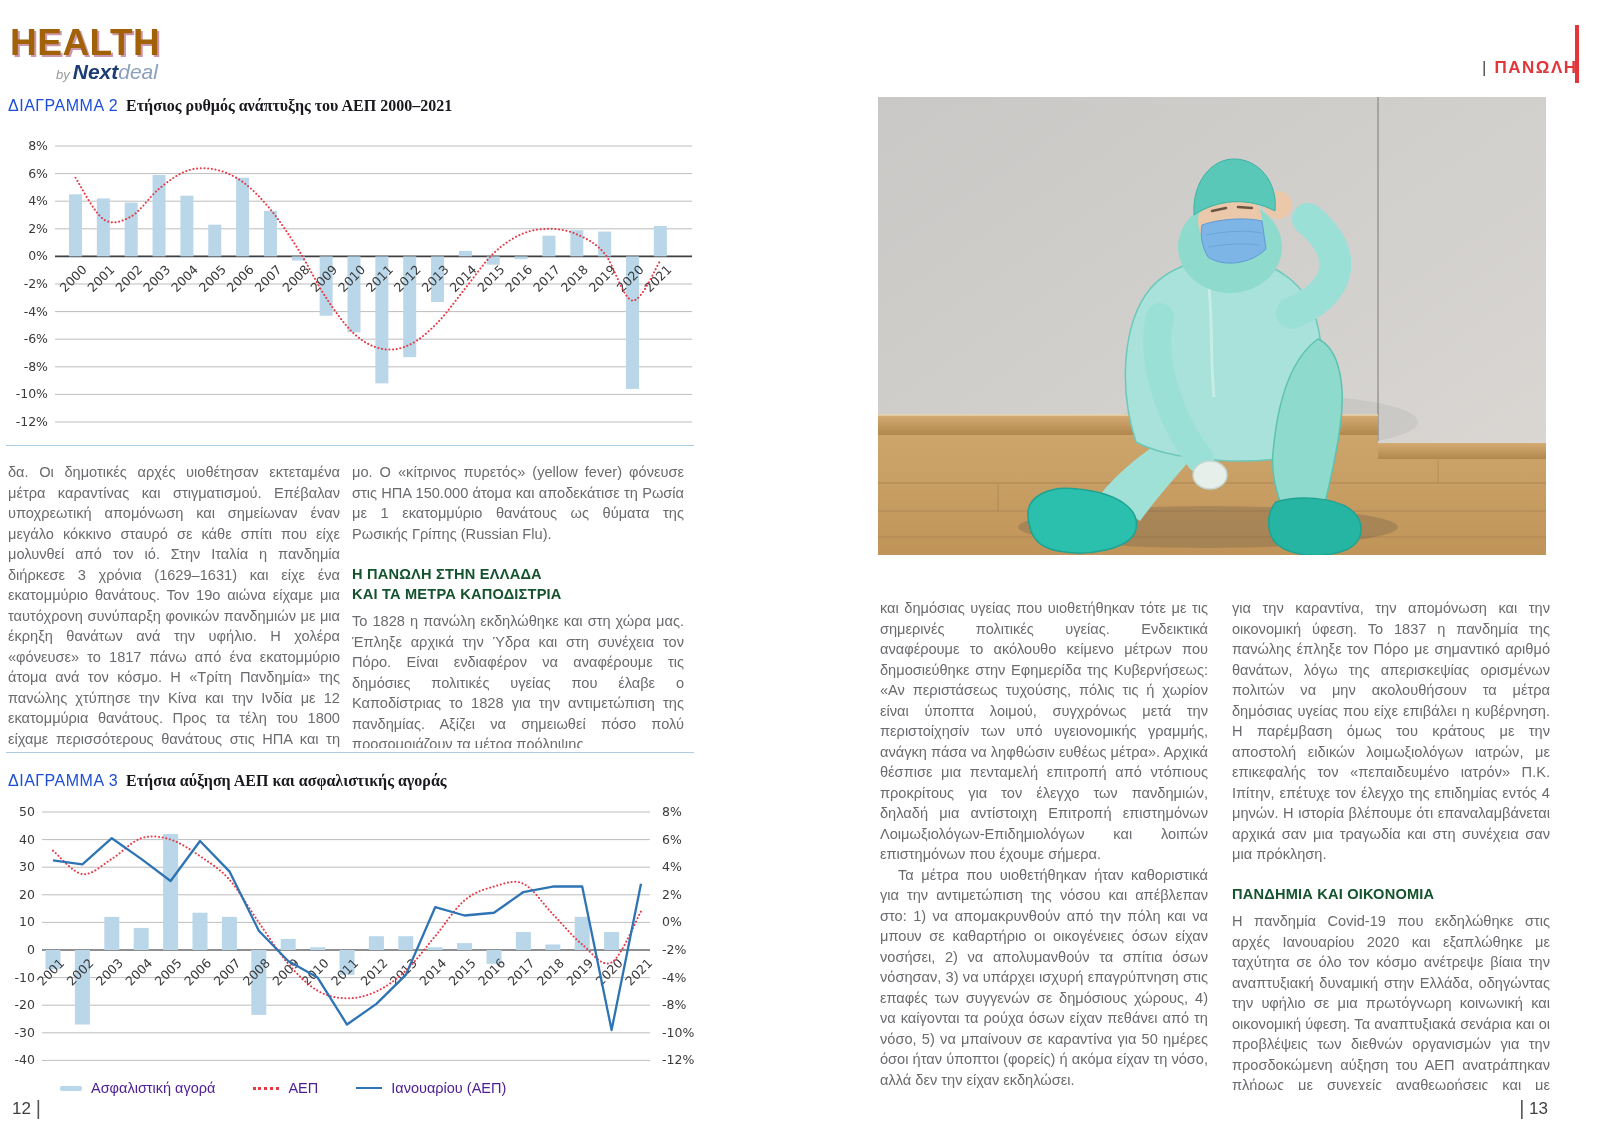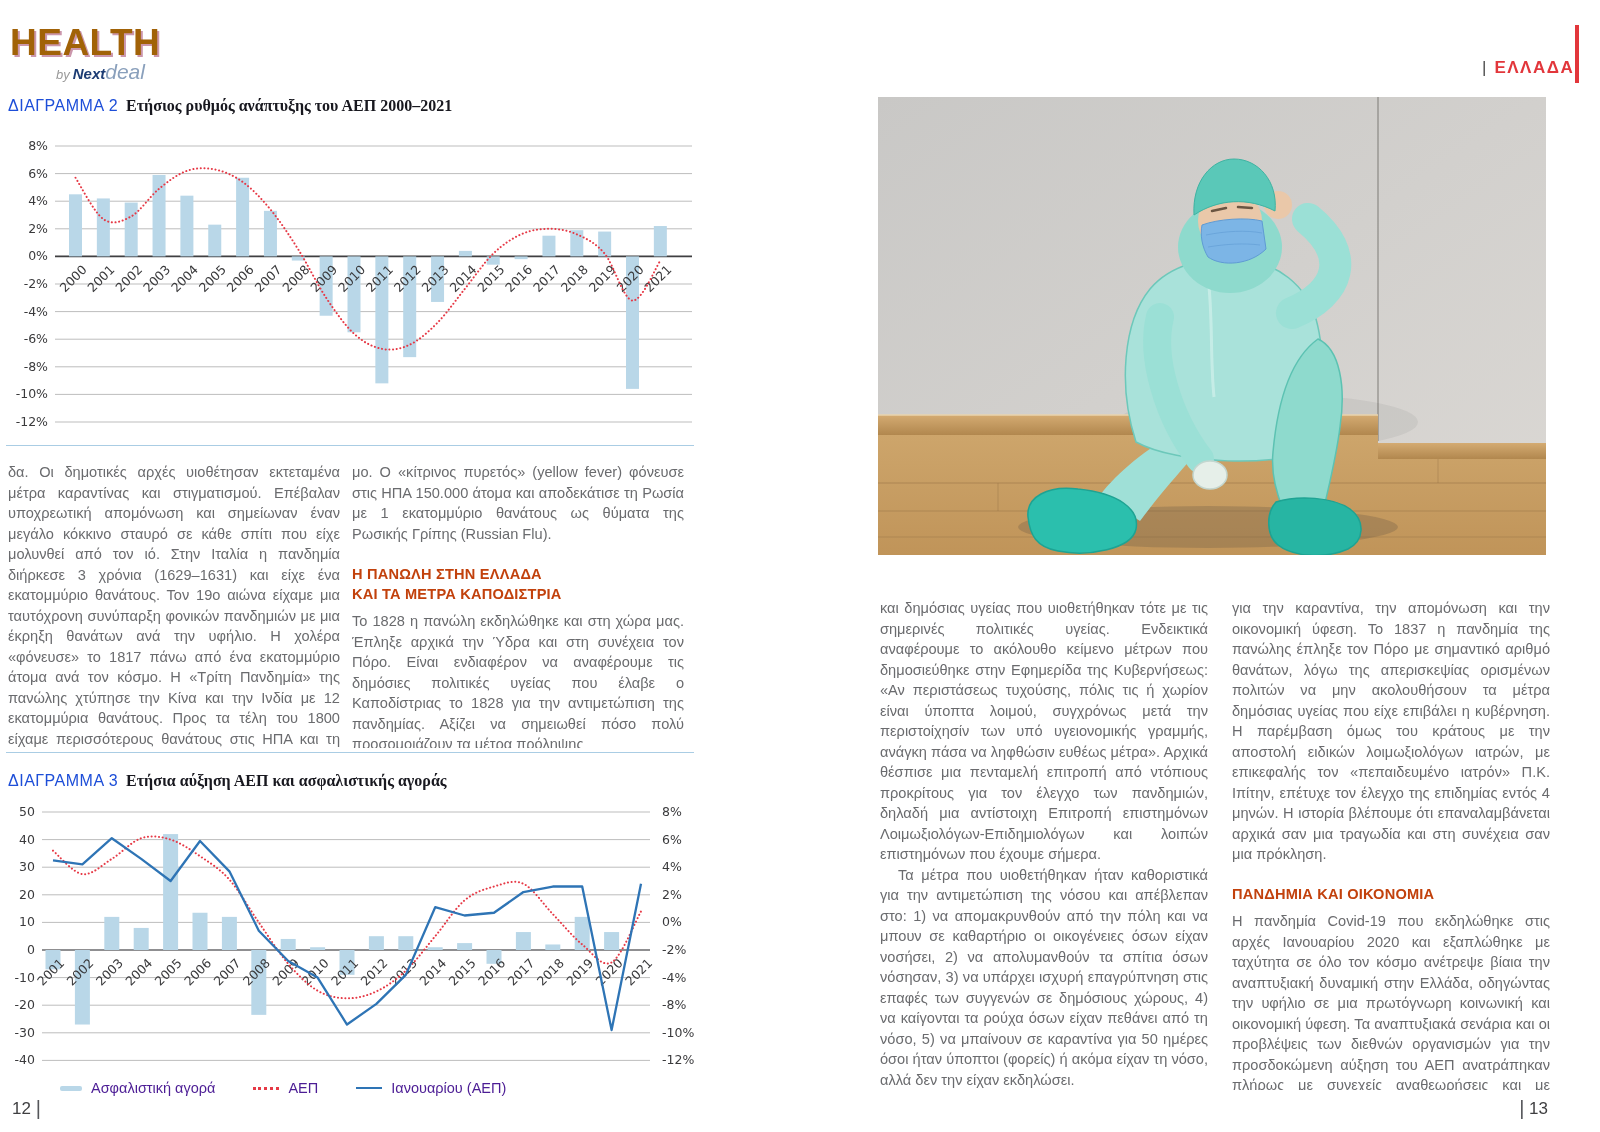--- a/index.html
+++ b/index.html
@@ -5,21 +5,21 @@
   html,body{margin:0;padding:0;background:#ffffff;}
   #spread{position:relative;width:1600px;height:1132px;background:#ffffff;overflow:hidden;
           font-family:"Liberation Sans",sans-serif;color:#636466;}
 
   
   #logo{position:absolute;left:10px;top:22px;width:200px;}
   .logo-health{font-size:37px;font-weight:800;letter-spacing:.5px;color:#a16207;
                text-shadow:2px 2px 0 rgba(140,25,70,.45);font-family:"Liberation Sans",sans-serif;}
   .logo-sub{margin-top:-4px;margin-left:46px;font-style:italic;}
   .logo-by{font-size:13px;color:#9a9a9a;margin-right:3px;}
-  .logo-next{font-size:15px;font-weight:800;color:#1c3c74;}
+  .logo-next{font-size:21px;font-weight:800;color:#1c3c74;}
   .logo-deal{font-size:21px;font-weight:400;color:#8aa0bc;}
 
   
   .chart-head{position:absolute;left:8px;font-size:16px;white-space:nowrap;}
   .chart-head .lbl{color:#1d4ed8;font-weight:400;letter-spacing:.5px;margin-right:8px;}
   .chart-head .ttl{color:#18181f;font-weight:700;font-family:Liberation Serif, serif;}
 
   #chart2-head{top:97px;}
   #chart3-head{top:772px;}
   #chart2{position:absolute;left:0;top:126px;}
@@ -27,21 +27,21 @@
 
   .rule{position:absolute;left:6px;width:688px;height:0;border-top:1.5px solid #aacde4;}
   #rule1{top:445px;}
   #rule2{top:752px;}
 
   
   .col{position:absolute;font-size:14.6px;line-height:20.5px;text-align:justify;
        color:#6a6b6e;overflow:hidden;}
   .col p{margin:0;}
   .col p.ind{text-indent:18px;}
-  .subhead{color:#c2410c;font-weight:700;font-size:14.6px;line-height:19.5px;
+  .subhead{color:#14532d;font-weight:700;font-size:14.6px;line-height:19.5px;
            letter-spacing:.2px;white-space:pre-line;text-align:left;}
   #lp-col1{left:8px;top:462px;width:332px;height:286px;}
   #lp-col2{left:352px;top:462px;width:332px;height:286px;}
   #lp-col2 .subhead{margin:21px 0 7px 0;}
   #rp-col1{left:880px;top:598px;width:328px;height:492px;}
   #rp-col2{left:1232px;top:598px;width:318px;height:492px;}
   #rp-col2 .subhead{margin:20px 0 7px 0;}
 
   
   #legend{position:absolute;left:60px;top:1080px;display:flex;gap:38px;align-items:center;
@@ -259,21 +259,21 @@
       <span>Ιανουαρίου (ΑΕΠ)</span>
     </div>
   </div>
 
   <div id="pn-left" class="pagenum">
     <span>12</span>
     <span class="bar">|</span>
   </div>
 
   <div id="article-tag">
-    <span class="bar">|</span><span class="lbl">ΕΛΛΑΔΑ</span>
+    <span class="bar">|</span><span class="lbl">ΠΑΝΩΛΗ</span>
   </div>
   <div id="red-bar"></div>
 
   <div id="photo">
     <svg width="668" height="458" viewBox="0 0 668 458">
       <defs>
         <linearGradient id="wallg" x1="0" y1="0" x2="1" y2="1">
           <stop offset="0" stop-color="#c9c8c6"></stop>
             <stop offset="1" stop-color="#dbd8d4"></stop>
         </linearGradient>

